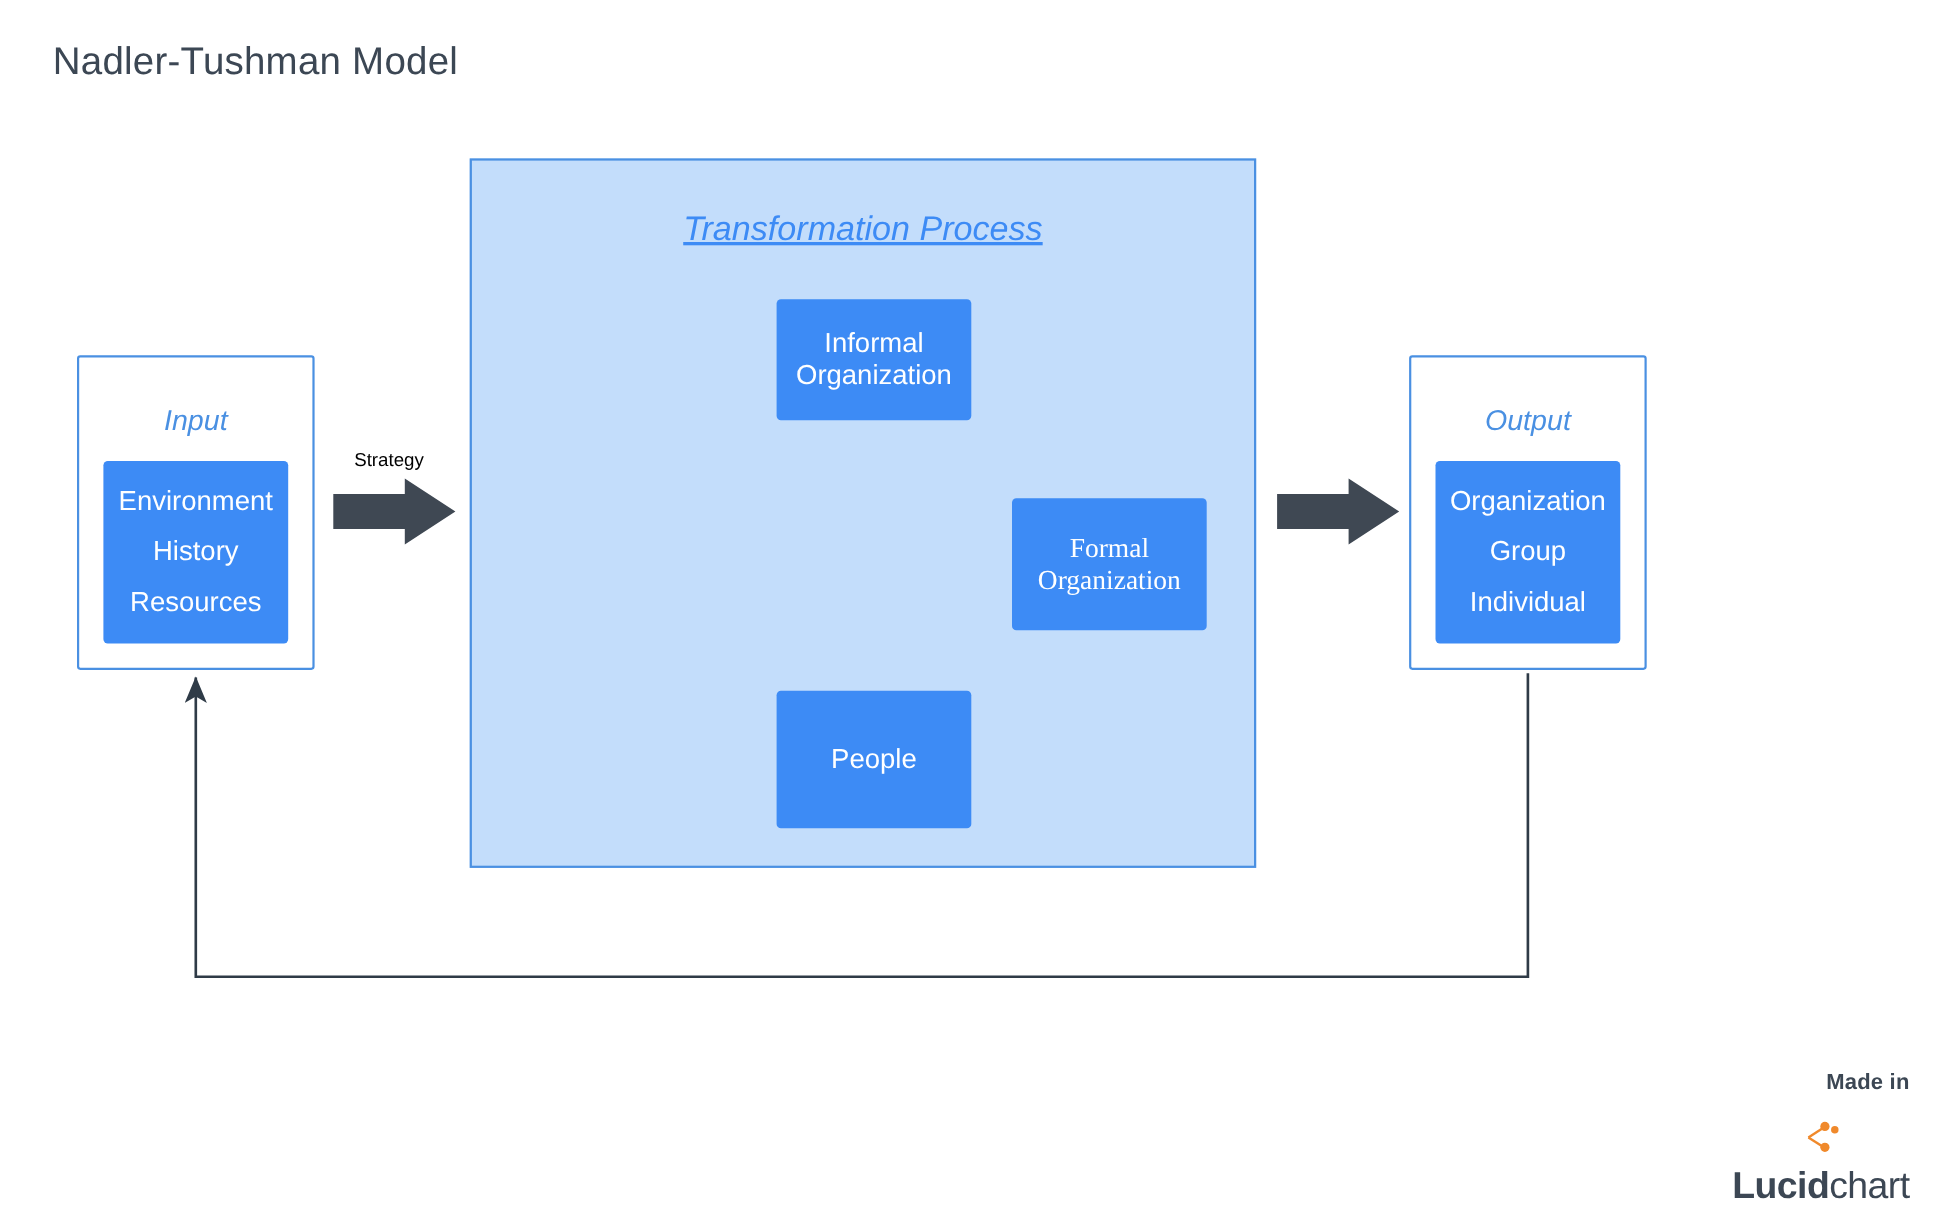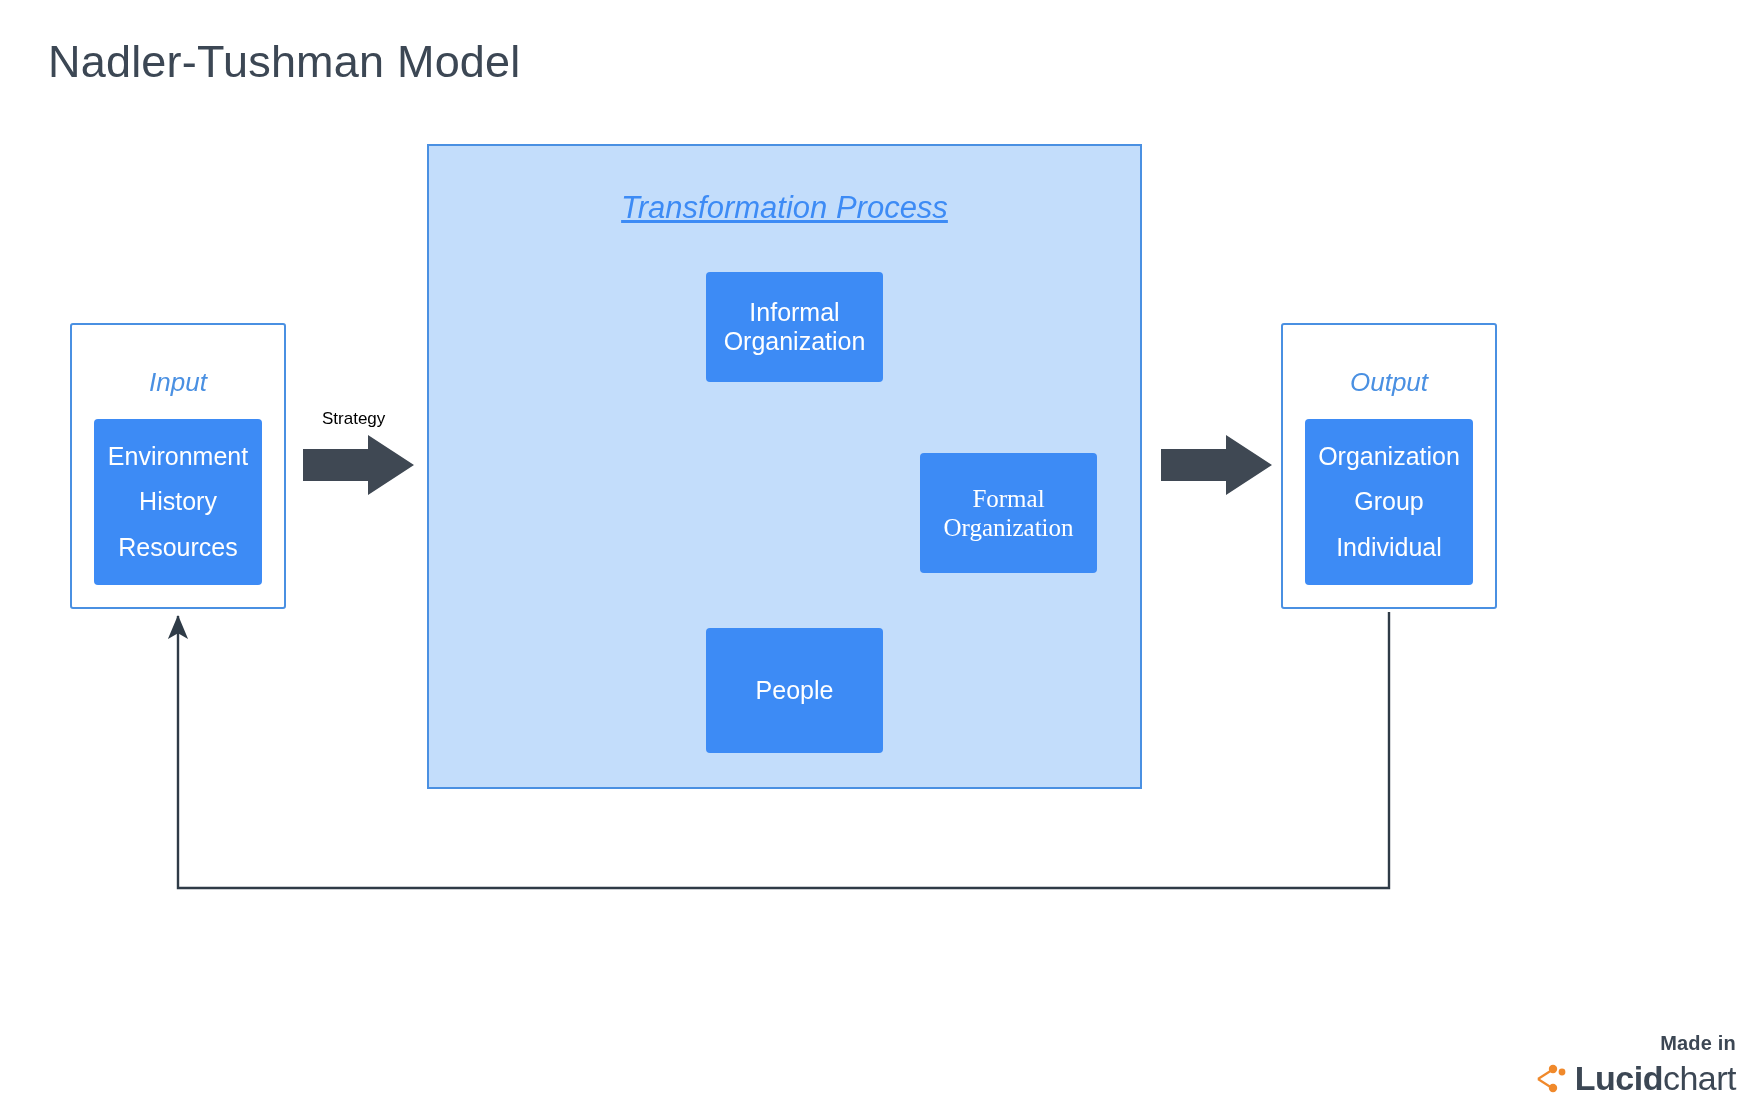--- a/index.html
+++ b/index.html
@@ -21,21 +21,21 @@
     inset: 0;
     width: 1760px;
     height: 1120px;
   }
 
   
   #page-title {
     position: absolute;
     left: 48px;
     top: 36px;
-    font-size: 45px;
+    font-size: 35px;
     font-weight: 400;
     letter-spacing: 0.2px;
     color: #3c4754;
     white-space: nowrap;
   }
 
   
   .io-frame {
     position: absolute;
     box-sizing: border-box;
@@ -145,27 +145,28 @@
   #lucid-badge {
     position: absolute;
     right: 24px;
     bottom: 22px;
     text-align: right;
   }
   #lucid-madein {
     font-size: 20px;
     font-weight: bold;
     color: #3c4754;
-    margin-bottom: 4px;
+    margin-bottom: 21px;
     letter-spacing: 0.2px;
   }
   #lucid-wordmark-row {
     display: flex;
     align-items: center;
     gap: 8px;
+    flex-direction: column;
   }
   #lucid-wordmark {
     font-size: 34px;
     color: #3c4754;
     letter-spacing: -0.5px;
     white-space: nowrap;
   }
   #lucid-wordmark .bold { font-weight: bold; }
 </style>
 </head>

